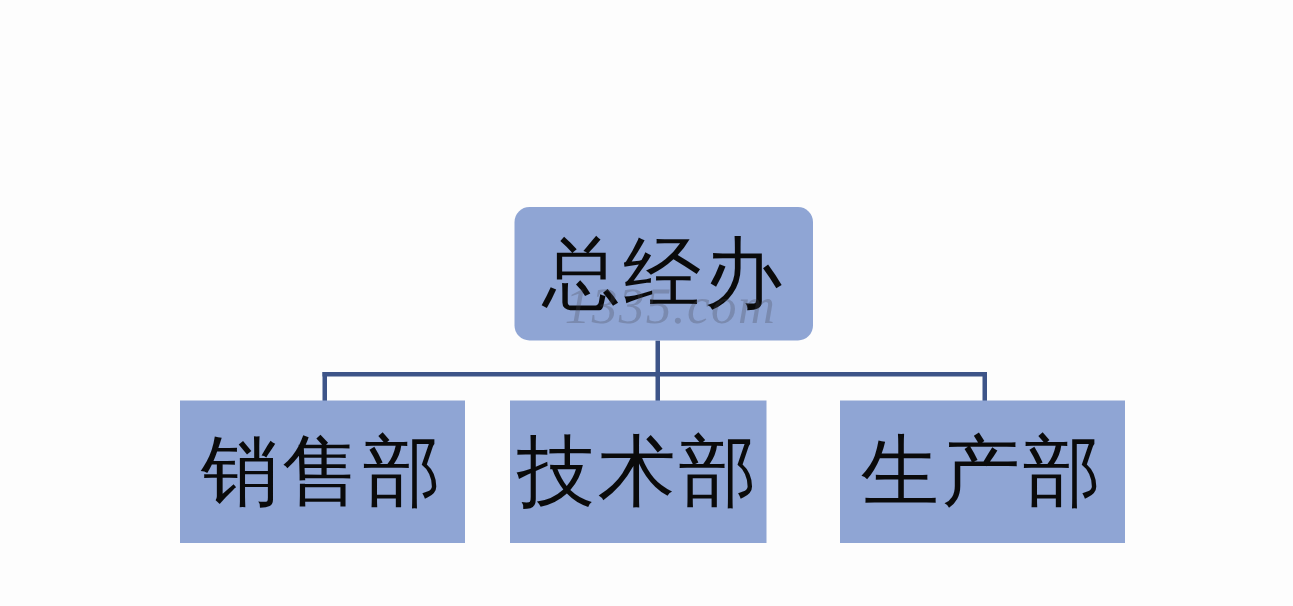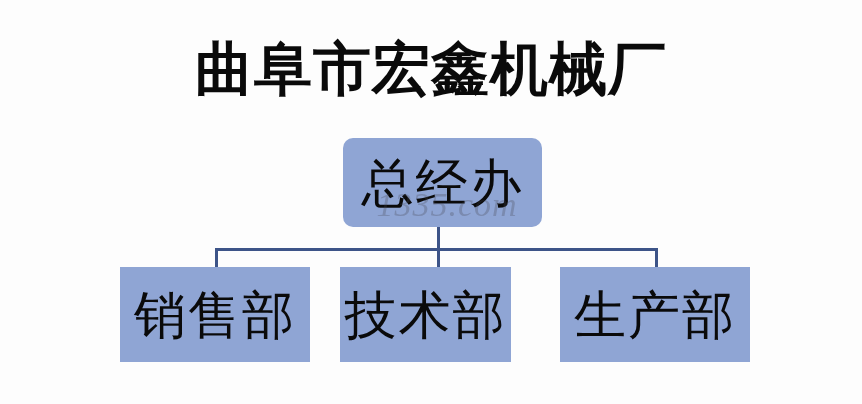--- a/index.html
+++ b/index.html
@@ -91,21 +91,20 @@
   .node-root  { left: 343px; top: 138px; width: 199px; height: 89px; border-radius: 10px; }
   .node-left  { left: 120px; top: 267px; width: 190px; height: 95px; justify-content: center; }
   .node-mid   { left: 340px; top: 267px; width: 171px; height: 95px; }
   .node-right { left: 560px; top: 267px; width: 190px; height: 95px; }
 </style>
 </head>
 <body>
 
 <div id="canvas">
 
-  <div class="chart-title">曲阜市宏鑫机械厂</div>
 
   <div class="connector conn-v-top"></div>
   <div class="connector conn-h-bar"></div>
   <div class="connector conn-v-left"></div>
   <div class="connector conn-v-mid"></div>
   <div class="connector conn-v-right"></div>
 
   <div class="node node-root">
     <span class="node-label">总经办</span>
   </div>

